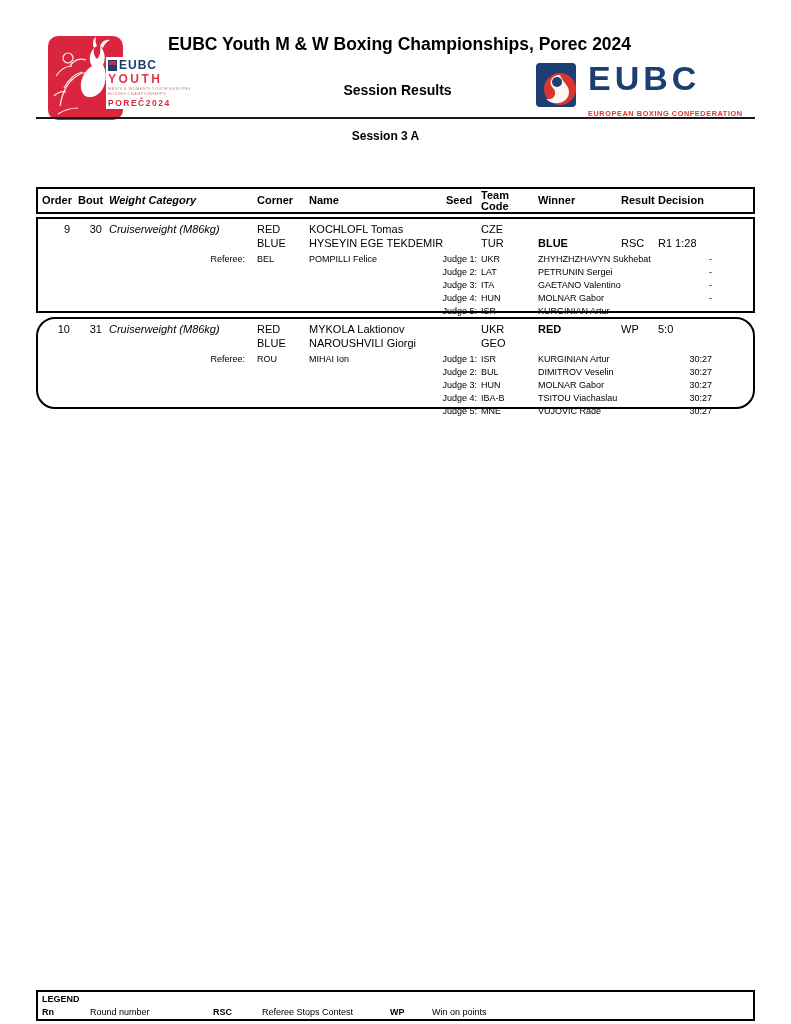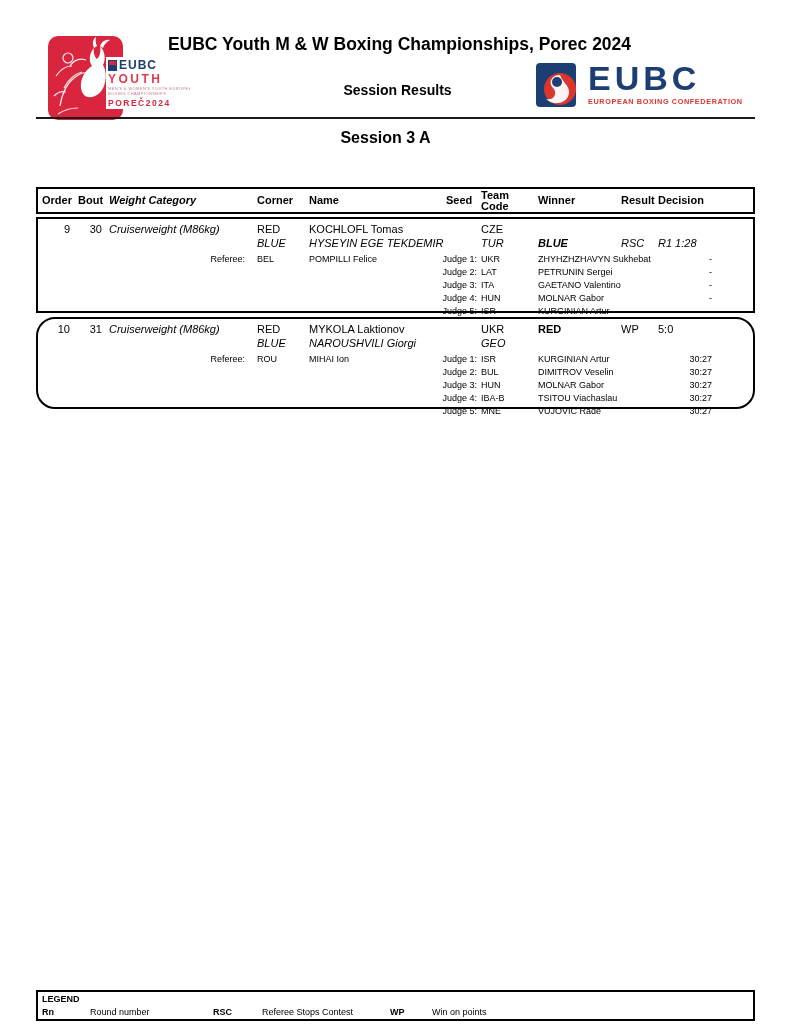--- a/index.html
+++ b/index.html
@@ -27,24 +27,24 @@
   .youth-eubc { color:#1c3e73; font-weight:bold; font-size:12px; letter-spacing:1px; }
   .youth-word { color:#e03a4e; font-weight:bold; font-size:12px; letter-spacing:2.5px; line-height:14px; }
   .youth-tiny { color:#c87d86; font-size:4px; line-height:5px; letter-spacing:.4px; white-space:nowrap; overflow:hidden; }
   .youth-porec { color:#d9253d; font-weight:bold; font-size:8.5px; letter-spacing:1.5px; margin-top:2px; }
 
   
   .conf-logo { position:absolute; left:536px; top:63px; width:212px; height:52px; }
   .conf-emblem { position:absolute; left:0; top:0; width:44px; height:46px; }
   .conf-text { position:absolute; left:52px; top:-4px; }
   .conf-eubc { color:#1c3e73; font-weight:bold; font-size:34px; letter-spacing:4px; line-height:38px; }
-  .conf-sub { color:#d9362e; font-weight:bold; font-size:7.3px; letter-spacing:.6px; margin-top:0px; white-space:nowrap; }
-
-  
-  .session-wrap { position:absolute; left:0; width:771px; text-align:center; font-weight:bold; font-size:16px; }
+  .conf-sub { color:#d9362e; font-weight:bold; font-size:7.3px; letter-spacing:.6px; margin-top:12px; white-space:nowrap; }
+
+  
+  .session-wrap { position:absolute; left:0; width:771px; text-align:center; font-weight:bold; font-size:12px; }
 
   
   .thead-box { position:absolute; left:36px; top:187px; width:719px; height:27px; border:2px solid #000; }
   .cell { position:absolute; font-size:11px; white-space:nowrap; }
   .b { font-weight:bold; }
   .thead-box .cell { top:5px; font-weight:bold; }
   .thead-box .two-line { top:1px; line-height:11px; white-space:pre-line; }
 
   .bout-box { position:absolute; left:36px; width:719px; border:2px solid #000; }
   .bout-1 { top:217px; height:96px; }
@@ -59,21 +59,21 @@
   .c-name    { left:271px; }
   .c-seed    { left:408px; }
   .c-team    { left:443px; }
   .c-winner  { left:500px; }
   .c-result  { left:583px; }
   .c-decision{ left:620px; }
   .c-reflabel{ left:130px; width:77px; text-align:right; }
   .c-judgelabel { left:370px; width:69px; text-align:right; }
   .c-score   { left:560px; width:114px; text-align:right; }
 
-  .row1 { top:4px; } .row2 { top:18px;font-style:italic; }
+  .row1 { top:4px; } .row2 { top:18px; }
   .jrow0 { top:35px; } .jrow1 { top:48px; } .jrow2 { top:61px; } .jrow3 { top:74px; } .jrow4 { top:87px; }
 
   
   .legend-box { position:absolute; left:36px; top:990px; width:719px; height:31px; border:2px solid #000; }
   .legend-box .cell { font-size:9px; }
   .lg-title { left:4px; top:2px; font-weight:bold; }
   .lg-row { top:15px; }
   .lg-a0 { left:4px; font-weight:bold; } .lg-t0 { left:52px; }
   .lg-a1 { left:175px; font-weight:bold; } .lg-t1 { left:224px; }
   .lg-a2 { left:352px; font-weight:bold; } .lg-t2 { left:394px; }

